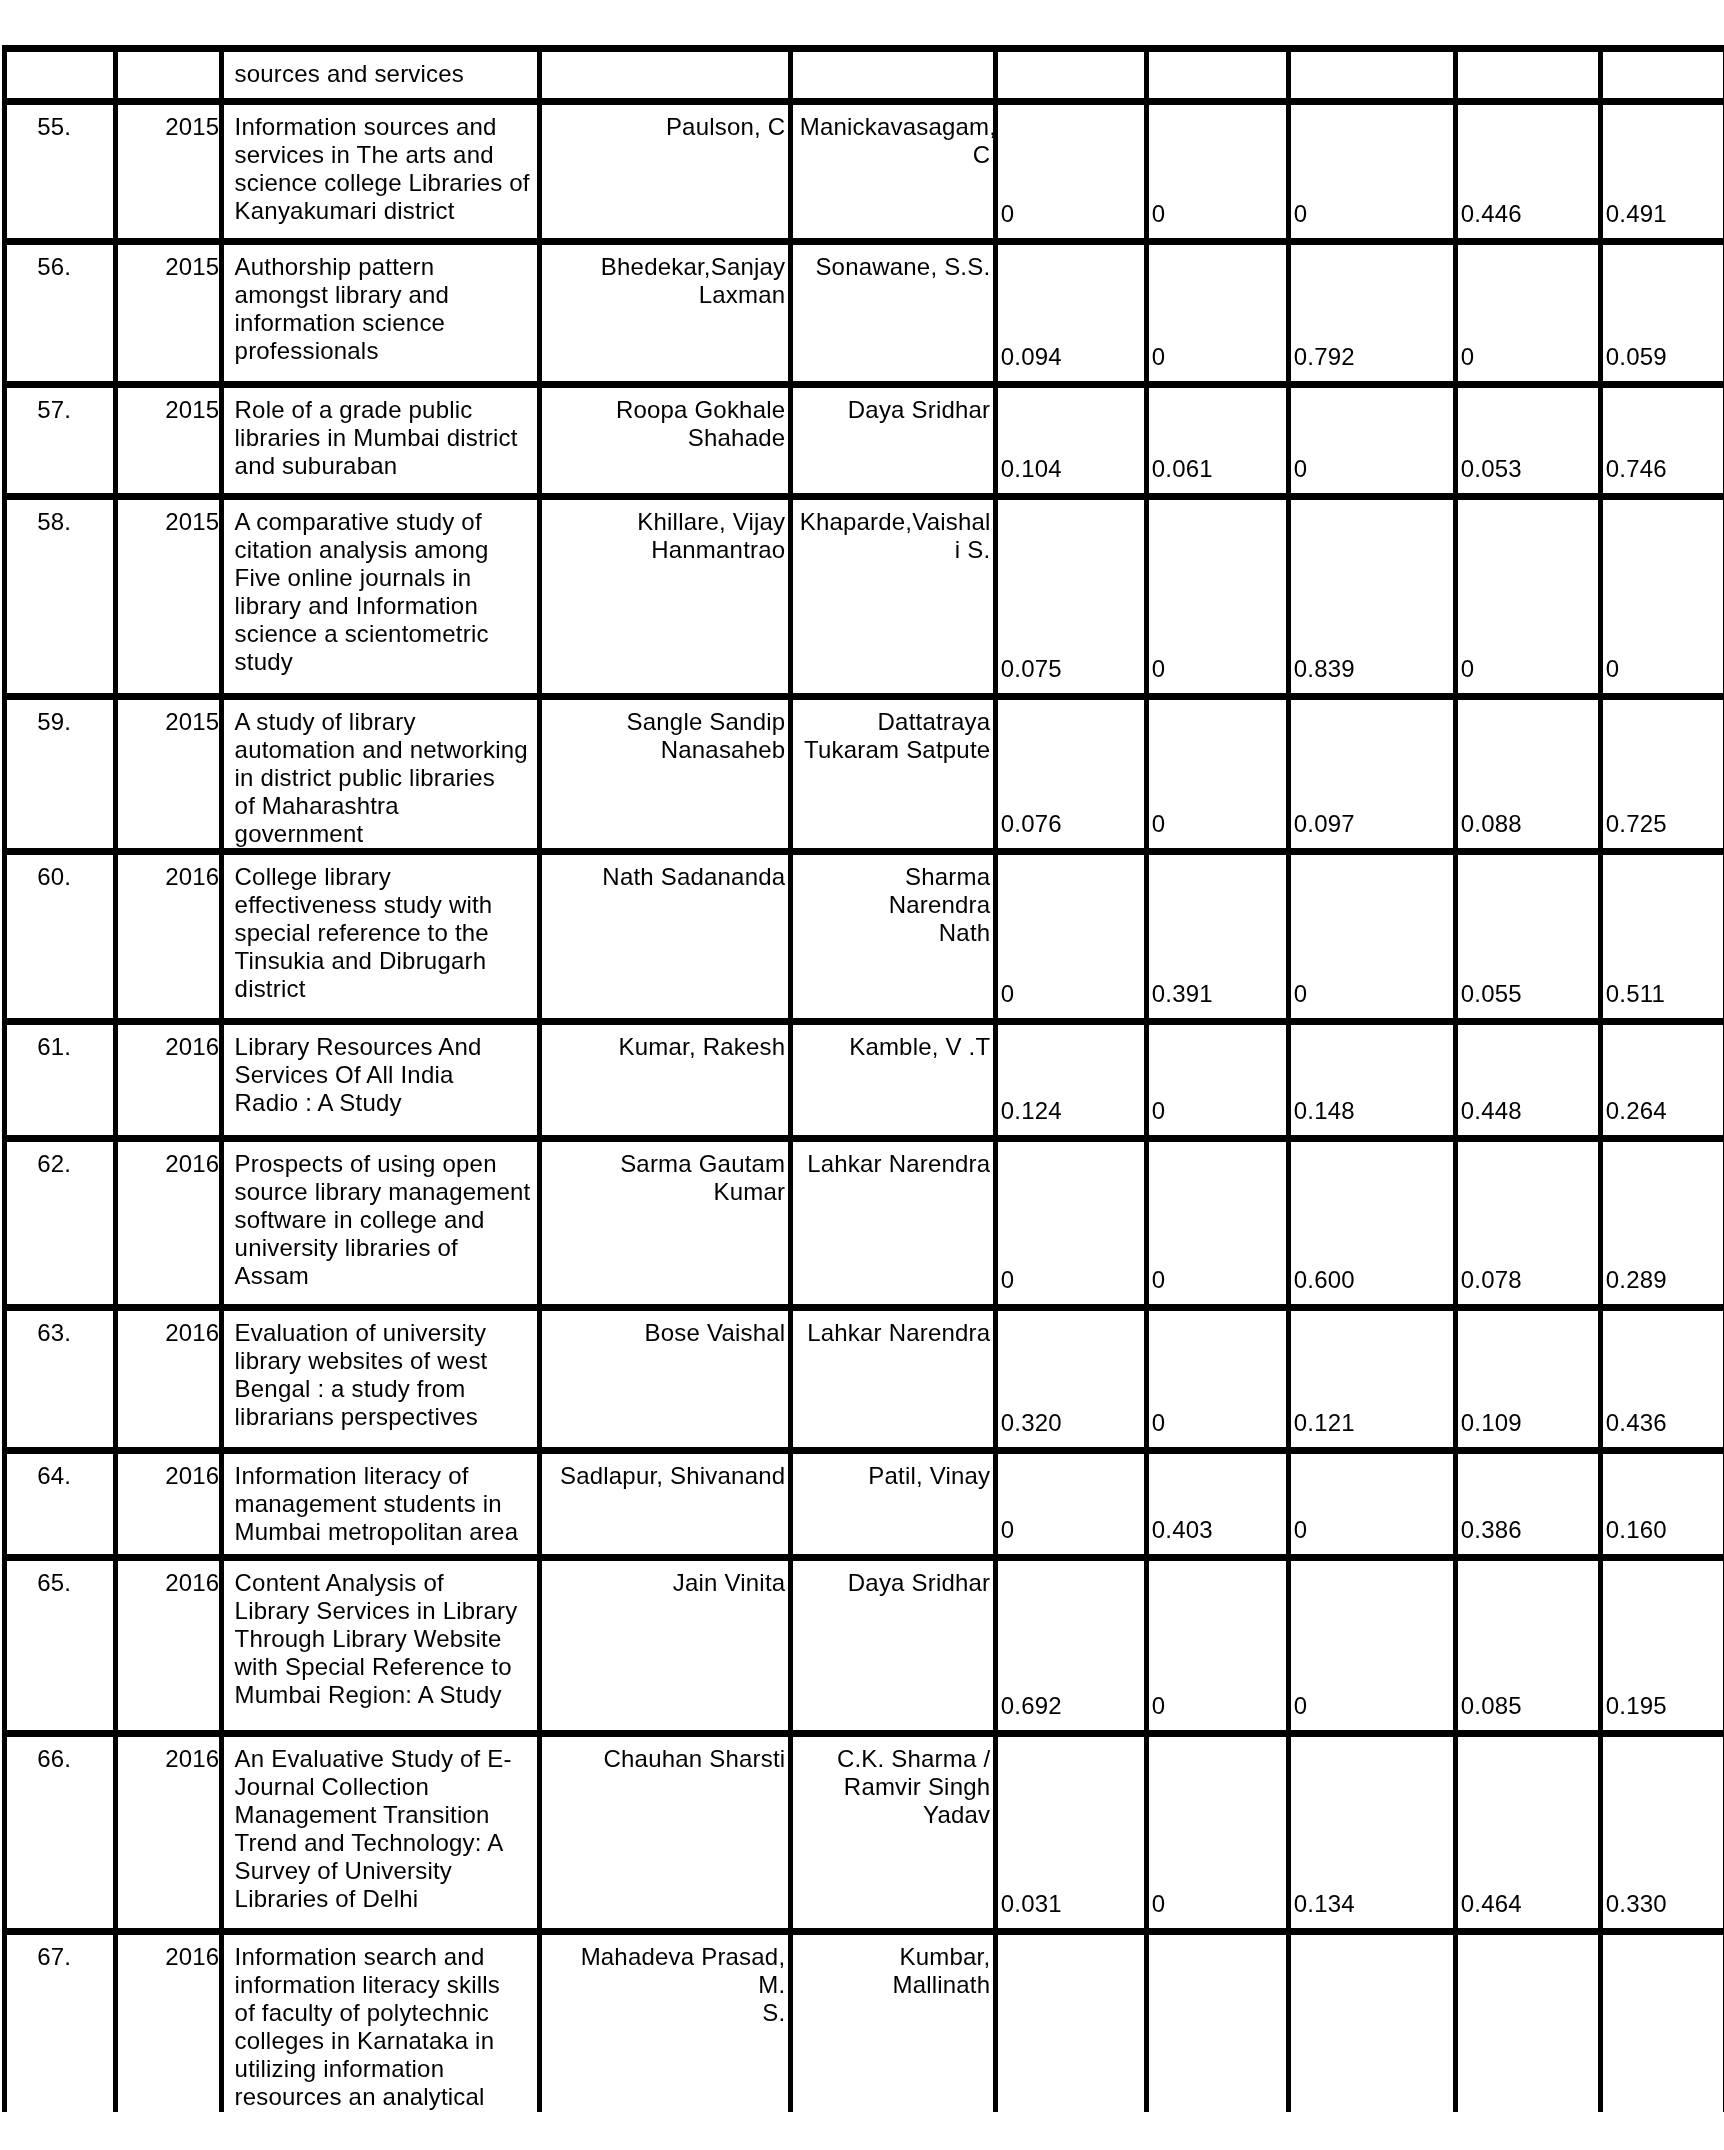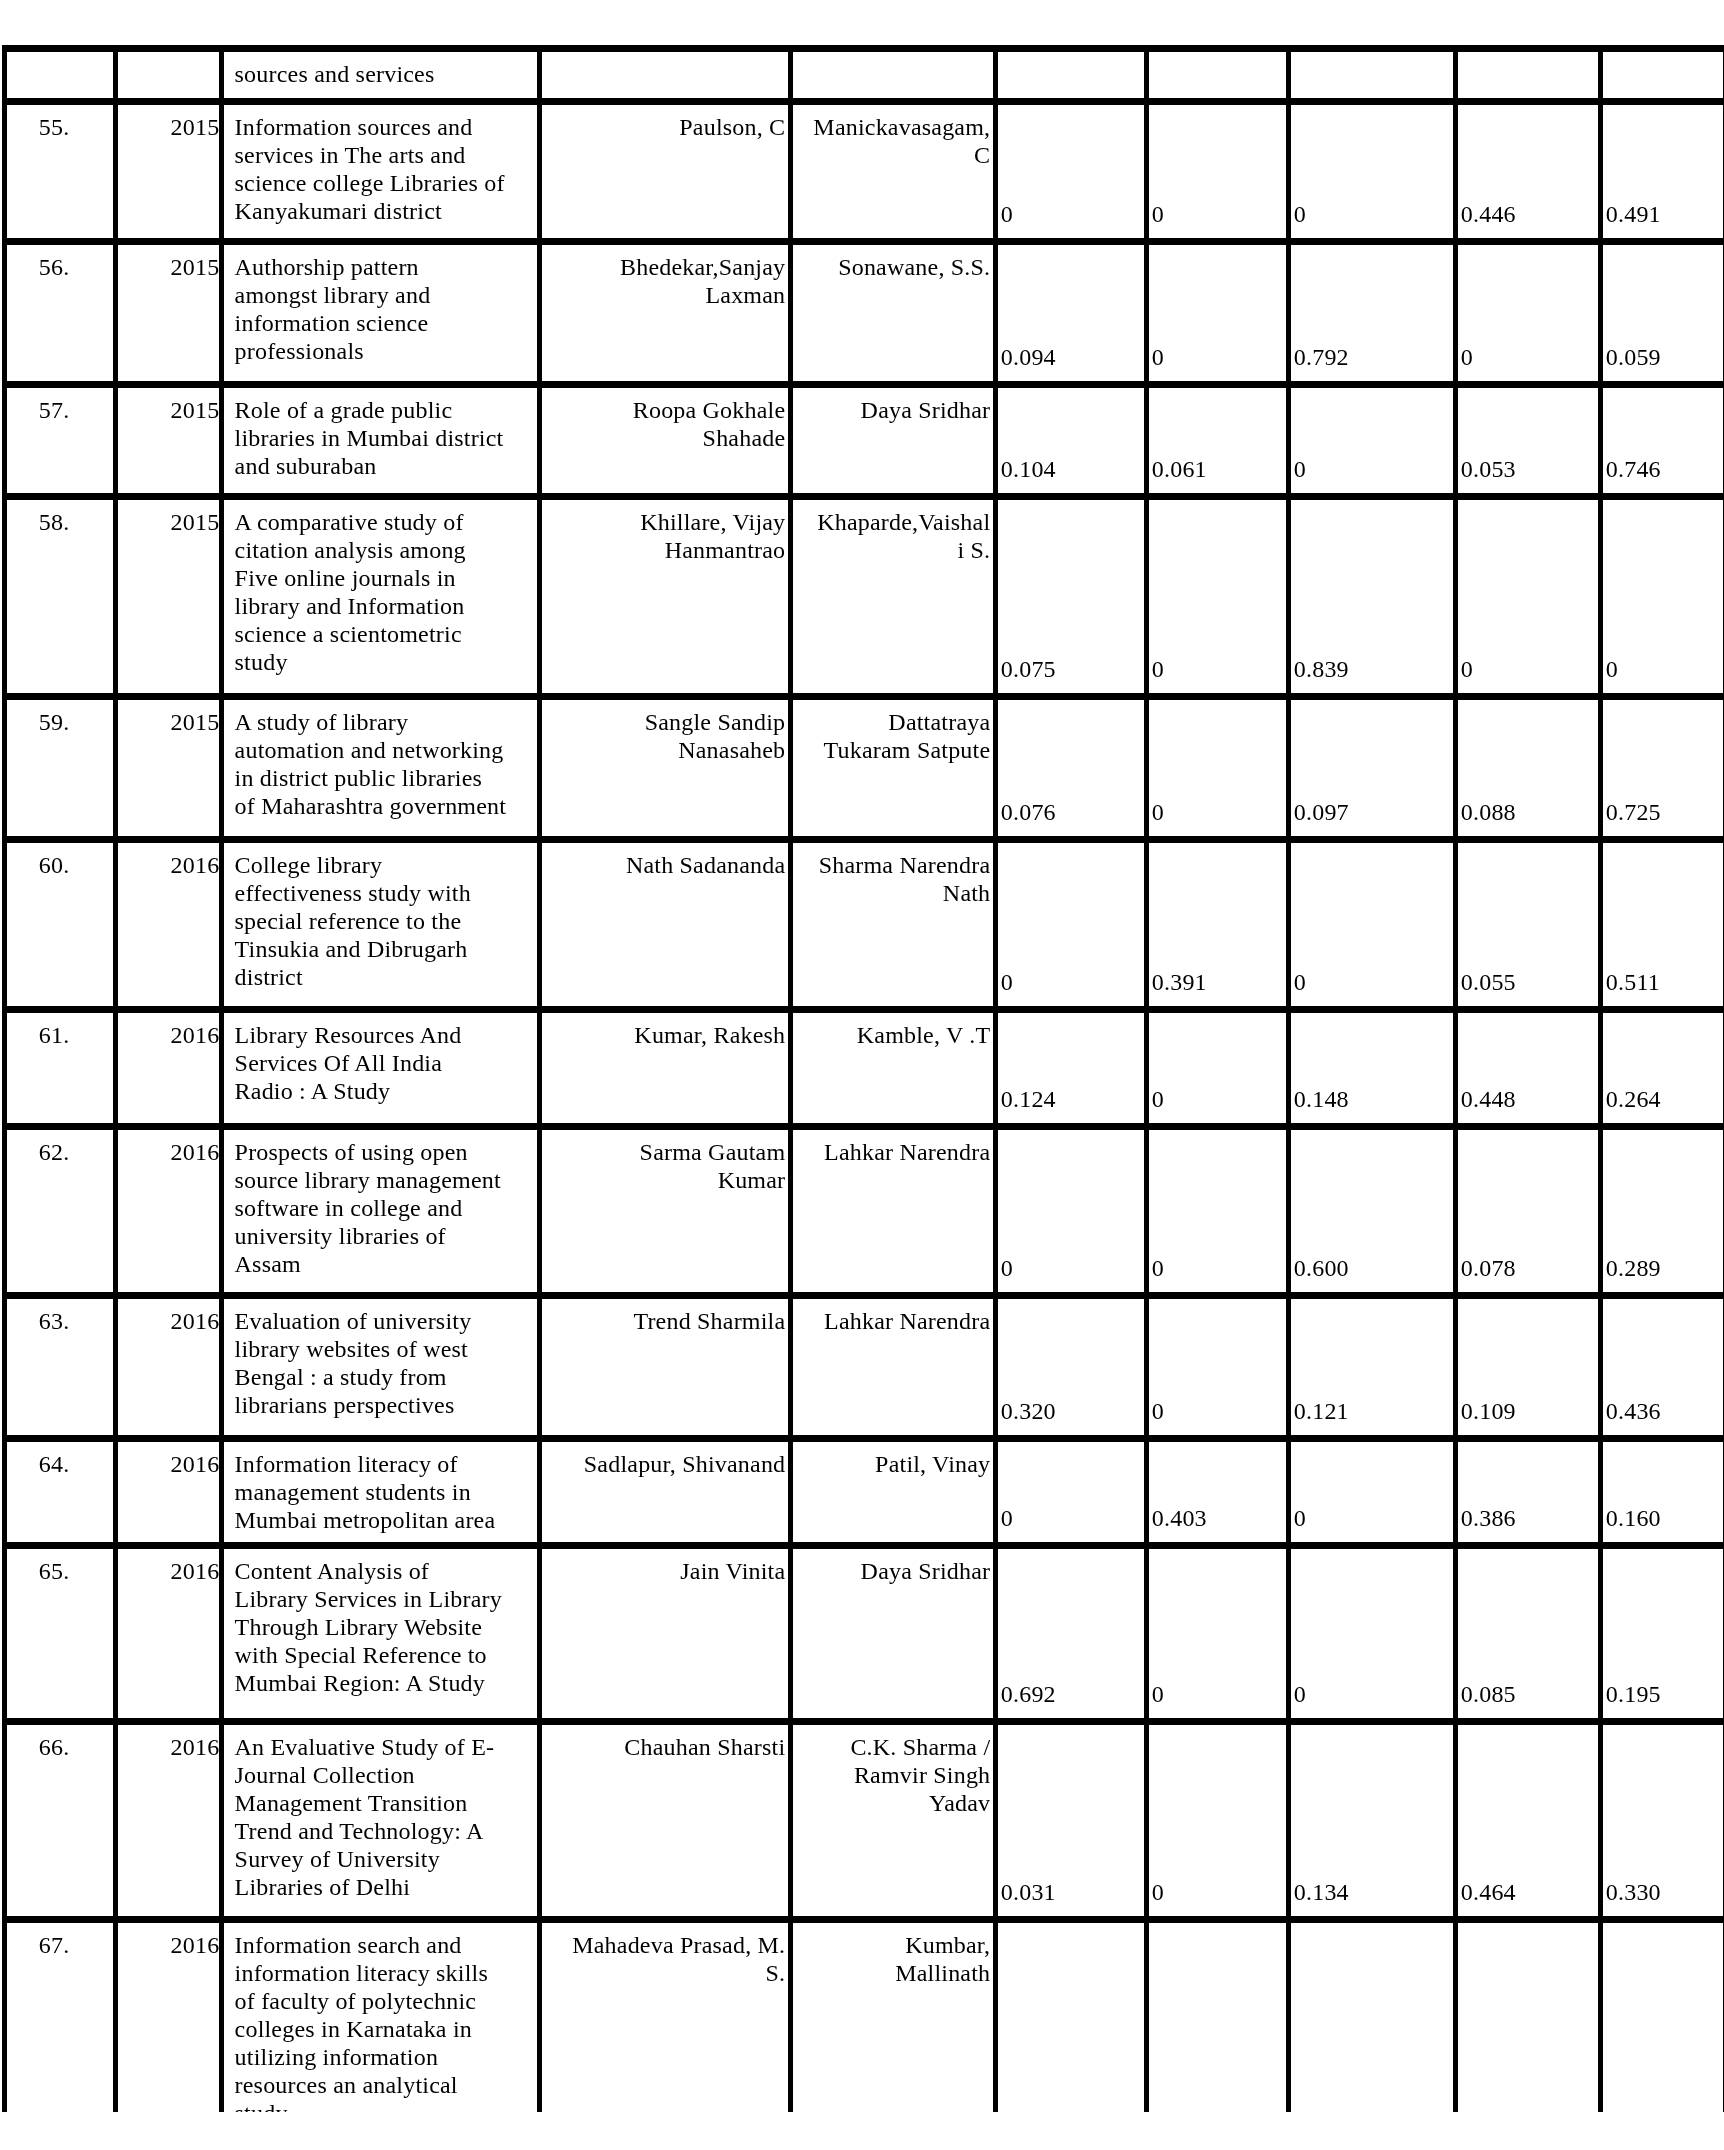--- a/index.html
+++ b/index.html
@@ -2,21 +2,21 @@
 <html style="font-size:12.5px"><head>
 <meta charset="utf-8">
 <style>
   html, body { margin:0; padding:0; background:#ffffff; }
   .page {
     position: relative;
     width: 1724px;
     height: 2112px;
     background: #ffffff;
     overflow: hidden;
-    font-family: Liberation Serif, serif;
+    font-family: Liberation Sans, sans-serif;
     color: #000000;
   }
   table.grid {
     border-collapse: collapse;
     table-layout: fixed;
     margin: 45px 0 0 2.4px;
     width: 1720px;
   }
   table.grid td {
     border: 5.5px solid #000;
@@ -196,21 +196,21 @@
     <td class="num">0.078</td>
     <td class="num">0.289</td>
   </tr>
         <tr style="height: 143px;">
     <td class="sn">63.</td>
     <td class="yr">2016</td>
     <td class="title">Evaluation of university
 library websites of west
 Bengal : a study from
 librarians perspectives</td>
-    <td class="scholar">Trend Sharmila</td>
+    <td class="scholar">Bose Vaishal</td>
     <td class="guide">Lahkar Narendra</td>
     <td class="num">0.320</td>
     <td class="num">0</td>
     <td class="num">0.121</td>
     <td class="num">0.109</td>
     <td class="num">0.436</td>
   </tr>
         <tr style="height: 107px;">
     <td class="sn">64.</td>
     <td class="yr">2016</td>

